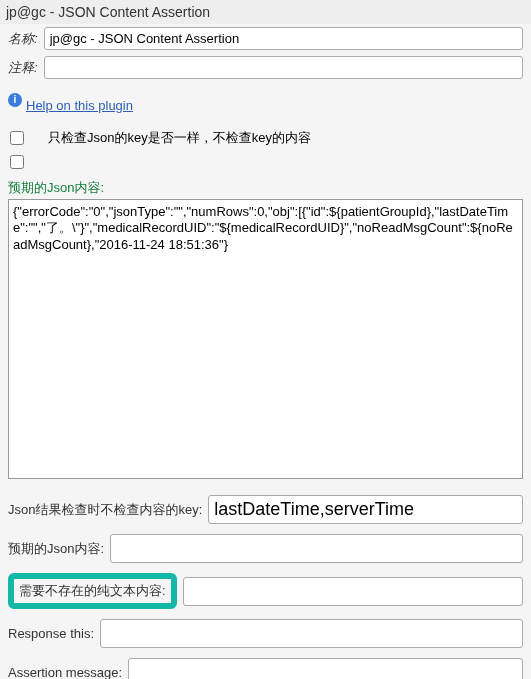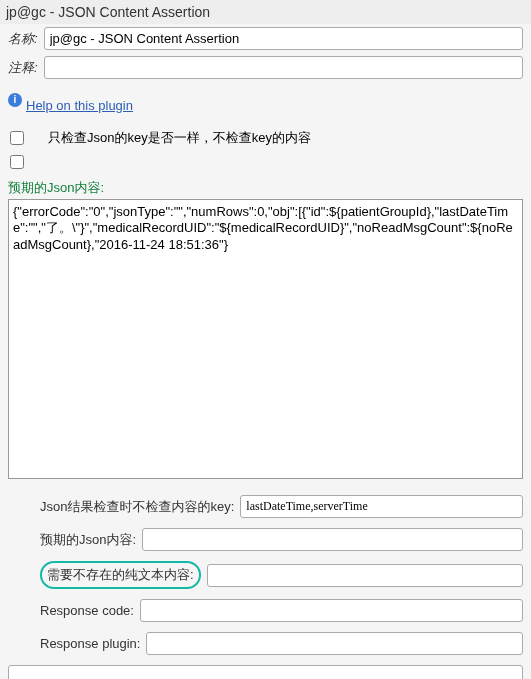--- a/index.html
+++ b/index.html
@@ -88,34 +88,32 @@
     }
     .field-row {
       display: flex;
       align-items: center;
       padding: 5px 8px;
       gap: 6px;
     }
     .field-label {
       white-space: nowrap;
       color: #333;
-      margin-left: 32px;
     }
     .field-input {
       flex: 1;
       border: 1px solid #aaa;
       border-radius: 3px;
       padding: 3px 5px;
-      font-size: 12px;
+      font-size: 18px;
       background: #fff;
-      font-family: Liberation Serif, serif;
     }
     .highlighted-label {
-      border: 2px solid #14b8a6;
-      border-radius: 14px;
+      border: 6px solid #14b8a6;
+      border-radius: 6px;
       padding: 3px 5px;
       display: inline-block;
       text-align: center;
     }
     .spacer { height: 8px; }
   </style>
 </head>
 <body>
 
 
@@ -162,26 +160,26 @@
   <span class="field-label">预期的Json内容:</span>
   <input class="field-input" type="text" style="">
 </div>
 
 <div class="field-row">
   <span class="field-label highlighted-label">需要不存在的纯文本内容:</span>
   <input class="field-input" type="text" style="">
 </div>
 
 <div class="field-row">
-  <span class="field-label">Response code:</span>
+  <span class="field-label">Response this:</span>
   <input class="field-input" type="text" style="">
 </div>
 
 <div class="field-row">
-  <span class="field-label">Response plugin:</span>
+  <span class="field-label">Assertion message:</span>
   <input class="field-input" type="text" style="">
 </div>
 
 <div class="field-row">
   <input class="field-input" type="text" style="">
 </div>
 
 
 
 

